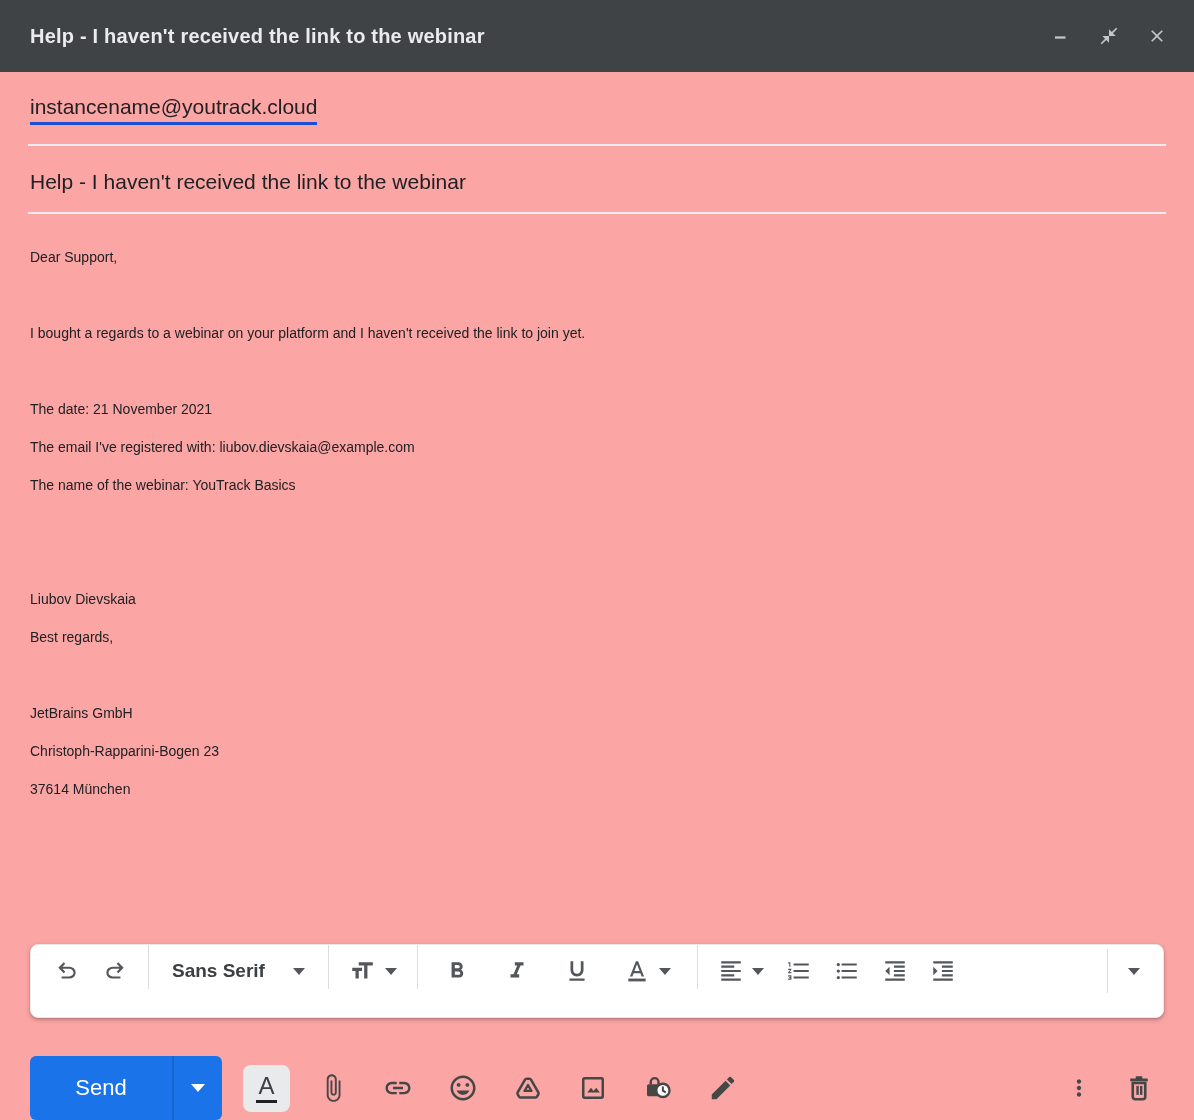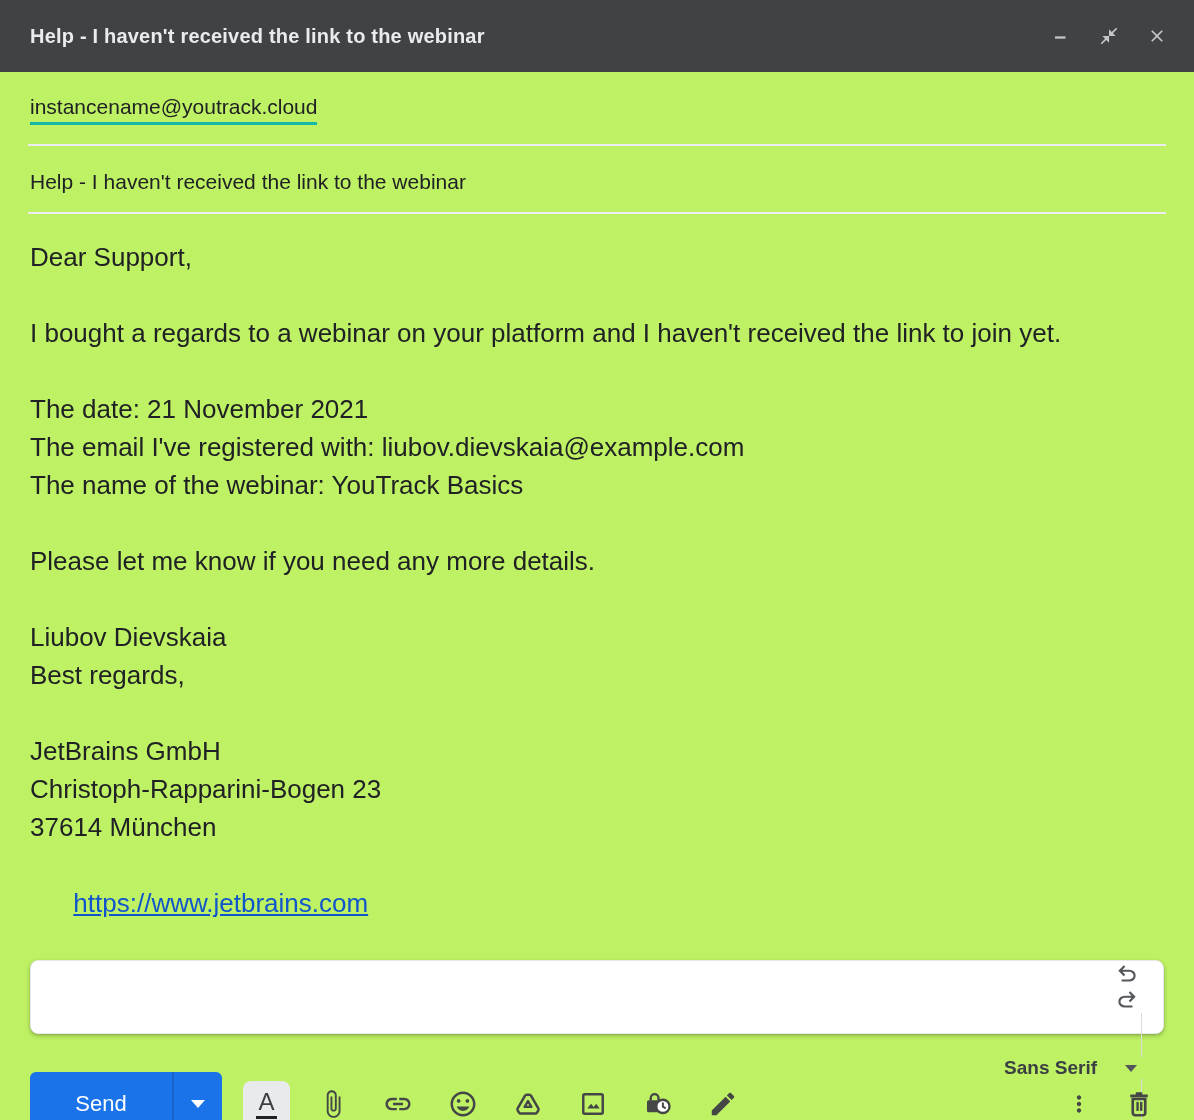--- a/index.html
+++ b/index.html
@@ -1,45 +1,45 @@
 <!DOCTYPE html>
 <html><head>
 <meta charset="utf-8">
 <style>
   * { margin:0; padding:0; box-sizing:border-box; }
   html,body { width:1194px; height:1120px; background:#ffffff; overflow:hidden;
     font-family:"Liberation Sans","DejaVu Sans",sans-serif; }
-  .window { width:1194px; height:1120px; display:flex; flex-direction:column; background:#bef264; }
+  .window { width:1194px; height:1120px; display:flex; flex-direction:column; background:#fca5a5; }
 
   
   .titlebar { height:72px; background:#404346; display:flex; align-items:center;
     padding:0 26px 0 30px; flex-shrink:0; }
   .titlebar .title { color:#e9ebee; font-size:20px; font-weight:600; letter-spacing:.2px;
     white-space:nowrap; overflow:hidden; flex:1; }
   .win-controls { display:flex; align-items:center; gap:26px; }
   .win-btn { width:22px; height:22px; display:flex; align-items:center; justify-content:center; cursor:pointer; }
   .win-btn svg { width:20px; height:20px; fill:#c3c6c9; }
   .win-btn.minimize svg { width:18px; height:18px; }
 
   
   .recipient-row { padding:23px 30px 0 30px; }
-  .recipient { font-size:21px; color:#202124; border-bottom:3px solid #14b8a6; padding-bottom:3px; display:inline-block; }
+  .recipient { font-size:21px; color:#202124; border-bottom:3px solid #1d4ed8; padding-bottom:3px; display:inline-block; }
   .divider { height:2px; background:#ececf2; margin:0 28px; flex-shrink:0; }
   .divider.d1 { margin-top:19px; }
   .subject-row { padding:24px 30px 18px 30px; font-size:21px; color:#202124; }
 
   
-  .msg-body { padding:24px 30px 0 30px; font-size:26px; color:#202124; line-height:38px; flex:1; }
+  .msg-body { padding:24px 30px 0 30px; font-size:14px; color:#202124; line-height:38px; flex:1; }
   .body-line { min-height:38px; white-space:pre-wrap; }
   .sig-link { color:#1155cc; text-decoration:underline; cursor:pointer; }
 
   
   .fmt-toolbar { margin:0 30px; height:74px; background:#fff; border:1px solid #e8e8e8;
     border-radius:8px; box-shadow:0 2px 5px rgba(0,0,0,.22), 0 1px 2px rgba(0,0,0,.12);
-    display:flex; align-items:flex-end; padding:0 12px; flex-shrink:0;flex-direction:column; }
+    display:flex; align-items:flex-start; padding:0 12px; flex-shrink:0; }
   .tb-btn { display:flex; align-items:center; justify-content:center; height:52px;
     padding:0 11px; cursor:pointer; border:none; background:none; }
   .tb-btn svg { width:26px; height:26px; fill:#53565a; }
   .tb-divider { width:1px; height:44px; background:#dadce0; margin:0 9px; flex-shrink:0; }
   .caret { width:0; height:0; border-left:6px solid transparent; border-right:6px solid transparent;
     border-top:7px solid #53565a; display:inline-block; }
   .font-btn { padding:0 14px; }
   .font-label { font-size:19px; font-weight:600; color:#3c4043; }
   .font-btn .caret { margin-left:28px; }
   .size-btn .caret { margin-left:10px; }
@@ -105,32 +105,28 @@
   <div class="msg-body">
     <div>
         <div class="body-line">Dear Support,</div>
         <div class="body-line">&nbsp;</div>
         <div class="body-line">I bought a regards to a webinar on your platform and I haven't received the link to join yet.</div>
         <div class="body-line">&nbsp;</div>
         <div class="body-line">The date: 21 November 2021</div>
         <div class="body-line">The email I've registered with: liubov.dievskaia@example.com</div>
         <div class="body-line">The name of the webinar: YouTrack Basics</div>
         <div class="body-line">&nbsp;</div>
-        <div class="body-line">Please let me know if you need any more details.</div>
         <div class="body-line">&nbsp;</div>
         <div class="body-line">Liubov Dievskaia</div>
         <div class="body-line">Best regards,</div>
         <div class="body-line">&nbsp;</div>
         <div class="body-line">JetBrains GmbH</div>
         <div class="body-line">Christoph-Rapparini-Bogen 23</div>
         <div class="body-line">37614 München</div>
       </div>
-    <div class="body-line">
-      <a class="sig-link">https://www.jetbrains.com</a>
-    </div>
   </div>
 
   <div class="fmt-toolbar">
     <button class="tb-btn">
       <svg viewBox="0 -960 960 960">
           <path d="M280-200v-80h284q63 0 109.5-40T720-420q0-60-46.5-100T564-560H312l104 104-56 56-200-200 200-200 56 56-104 104h252q97 0 166.5 63T800-420q0 94-69.5 157T564-200H280Z"></path>
         </svg>
     </button>
     <button class="tb-btn">
       <svg viewBox="0 -960 960 960">

